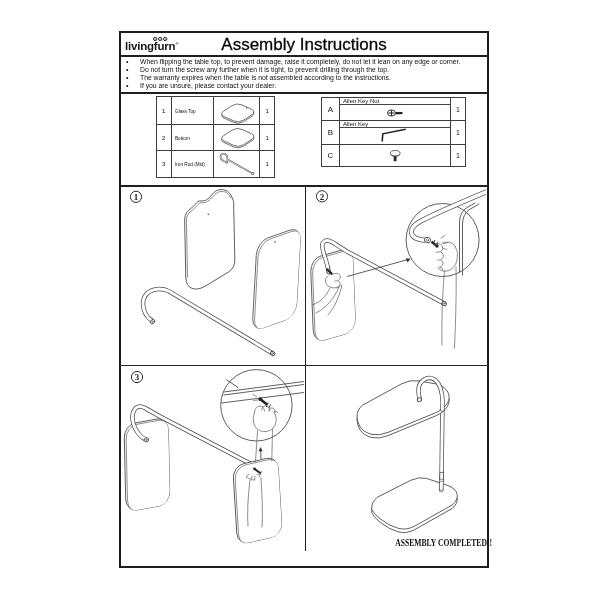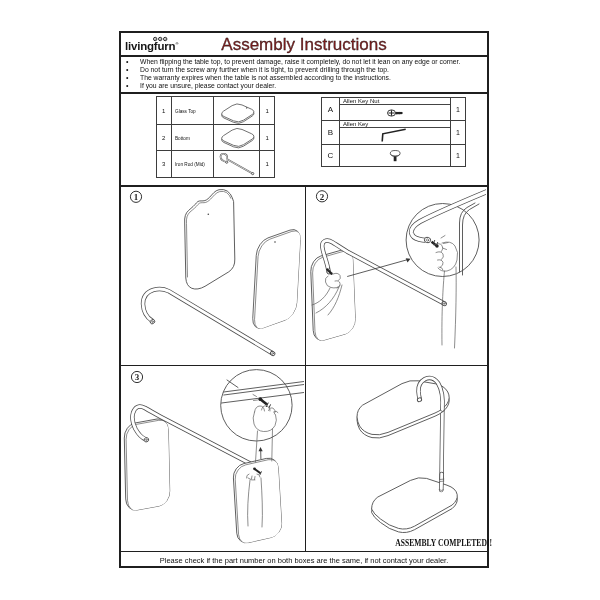--- a/index.html
+++ b/index.html
@@ -3,21 +3,21 @@
 <meta charset="utf-8">
 <style>
 * { margin:0; padding:0; box-sizing:border-box; }
 html,body { width:600px; height:600px; background:#fff; font-family:"Liberation Sans",sans-serif; color:#111; }
 body { will-change:transform; }
 #page { position:absolute; left:119px; top:31px; width:370px; height:537px; border:2px solid #1f1f1f; background:#fff; }
 #hdr { position:absolute; left:0; top:0; width:100%; height:24px; border-bottom:2px solid #1f1f1f; }
 #logo { position:absolute; left:4px; top:7px; font-weight:bold; font-size:11.5px; letter-spacing:-0.2px; color:#161616; }
 #logo sup { font-size:4px; }
 #logodots { position:absolute; left:28px; top:-4px; }
-#title { position:absolute; left:0; right:0; top:2px; text-align:center; font-size:17px; color:#7f1d1d; -webkit-text-stroke:0.3px #161616; }
+#title { position:absolute; left:0; right:0; top:2px; text-align:center; font-size:17px; color:#000000; -webkit-text-stroke:0.3px #161616; }
 #bullets { position:absolute; left:0; top:24px; width:100%; height:37px; border-bottom:2px solid #1f1f1f; font-size:6.8px; }
 #bullets .row { position:absolute; left:0; width:100%; }
 #bullets .b { position:absolute; left:5px; font-size:7px; }
 #bullets .t { position:absolute; left:19px; white-space:nowrap; }
 table { border-collapse:collapse; }
 #t1 { position:absolute; left:35px; top:63px; }
 #t1 td { border:0.8px solid #3d3d3d; font-size:4.6px; padding:0; vertical-align:middle; }
 #t1 .lbl { font-size:6px; transform:scale(0.78); transform-origin:0 50%; display:inline-block; white-space:nowrap; }
 #t2 { position:absolute; left:200px; top:64px; }
 #t2 td { border:0.8px solid #3d3d3d; font-size:6px; padding:0; vertical-align:middle; }
@@ -301,14 +301,13 @@
         <path class="lnf" transform="translate(0,3.2)" d="M 46,51 Q 46,43.5 51.5,39.2 L 91,17.6 Q 99,13.6 107,14.8 L 124.5,17.8 Q 133.5,19.8 136.8,26 Q 139.8,31.8 136.2,37.6 Q 132.5,43.4 124,47 L 77,66.4 Q 68,70 61,68.4 Q 52.5,66.4 48.6,60 Q 46.4,56 46,51 Z"></path>
         <path class="lnf" d="M 46,51 Q 46,43.5 51.5,39.2 L 91,17.6 Q 99,13.6 107,14.8 L 124.5,17.8 Q 133.5,19.8 136.8,26 Q 139.8,31.8 136.2,37.6 Q 132.5,43.4 124,47 L 77,66.4 Q 68,70 61,68.4 Q 52.5,66.4 48.6,60 Q 46.4,56 46,51 Z"></path>
 
         <path class="rodo" d="M 131.4,43.5 Q 132.6,26 127,17 Q 121.5,9.5 114,13 Q 107,16.8 107.5,25.5 Q 107.9,30.5 108.7,32.8"></path>
         <path class="rodi" d="M 131.4,43.5 Q 132.6,26 127,17 Q 121.5,9.5 114,13 Q 107,16.8 107.5,25.5 Q 107.9,30.5 108.7,32.8"></path>
         <ellipse cx="108.5" cy="33.8" rx="2.2" ry="1.8" transform="rotate(-25 108.5 33.8)" class="lnf" stroke-width="0.8"></ellipse>
       </svg>
       <div id="done">ASSEMBLY COMPLETED!!</div>
     </div>
   </div>
-  <div id="strip">Please check if the part number on both boxes are the same, if not contact your dealer.</div>
 </div>
 
 </body></html>

